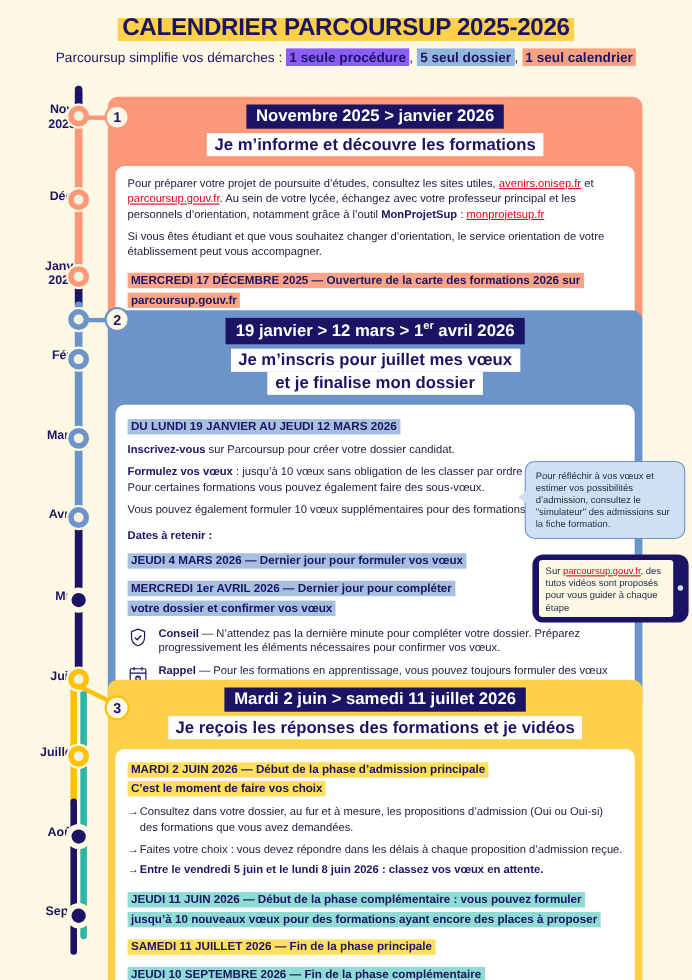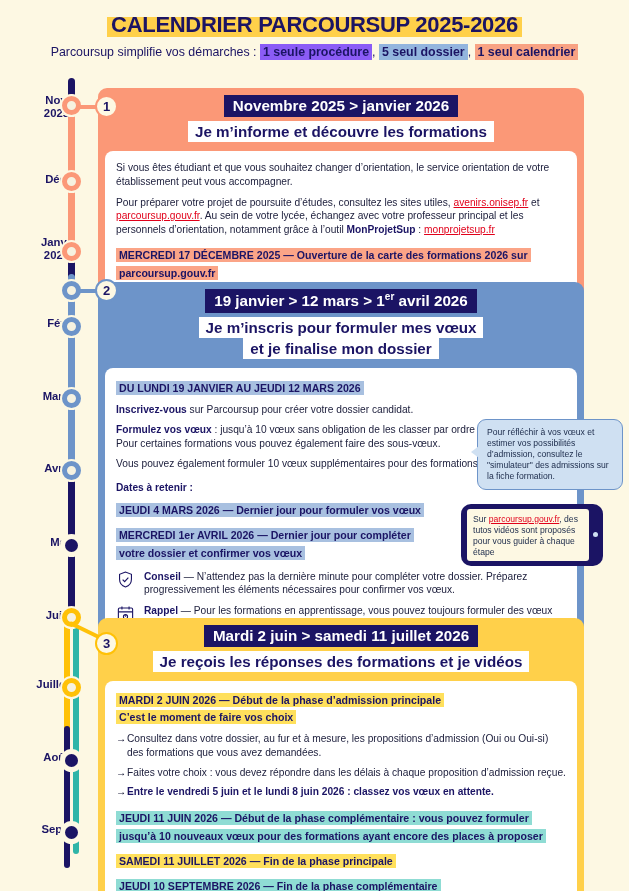--- a/index.html
+++ b/index.html
@@ -108,21 +108,21 @@
     position: absolute; left: 477px; top: 419px; width: 146px;
     background: #cfe0f2; border: 1.4px solid #6d94c9; border-radius: 9px;
     padding: 7px 9px; font-size: 8.6px; line-height: 11px; color: #1b2a4a;
   }
   .callout-bubble:after {
     content: ""; position: absolute; left: -7px; top: 26px;
     border-top: 6px solid transparent; border-bottom: 6px solid transparent;
     border-right: 8px solid #cfe0f2;
   }
   .callout-phone {
-    position: absolute; left: 461px; top: 504px; width: 142px; height: 62px;
+    position: absolute; left: 484px; top: 504px; width: 142px; height: 62px;
     background: #1b1464; border-radius: 10px; padding: 5px 14px 5px 6px;
   }
   .callout-phone .screen {
     background: #fdf8e3; border-radius: 3px; height: 100%;
     padding: 5px 6px; font-size: 8.6px; line-height: 11px; color: #1b2a4a;
   }
   .callout-phone .cam {
     position: absolute; right: 5px; top: 28px; width: 5px; height: 5px;
     border-radius: 50%; background: #cfe0f2;
   }
@@ -244,41 +244,41 @@
   </div>
 
   <div class="section" id="sec1">
     <div class="sec-head">
       <div class="sec-date">Novembre 2025 &gt; janvier 2026</div>
       <div class="sec-sub">
         <span>Je m’informe et découvre les formations</span>
       </div>
     </div>
     <div class="card">
-      <p>Si vous êtes étudiant et que vous souhaitez changer d’orientation, le service orientation de votre établissement peut vous accompagner.</p>
       <p>
         Pour préparer votre projet de poursuite d’études, consultez les sites utiles,
         <a class="lnk" href="#">avenirs.onisep.fr</a> et
         <a class="lnk" href="#">parcoursup.gouv.fr</a>. Au sein de votre lycée, échangez avec votre professeur principal et les personnels d’orientation, notamment grâce à l’outil
         <b>MonProjetSup</b> :
         <a class="lnk" href="#">monprojetsup.fr</a>
       </p>
+      <p>Si vous êtes étudiant et que vous souhaitez changer d’orientation, le service orientation de votre établissement peut vous accompagner.</p>
       <div class="bandline" style="margin-top:9px;margin-bottom:0;">
         <span class="band band-peach">MERCREDI 17 DÉCEMBRE 2025 — Ouverture de la carte des formations 2026 sur parcoursup.gouv.fr</span>
       </div>
     </div>
   </div>
 
   <div class="section" id="sec2">
     <div class="sec-head">
       <div class="sec-date">
         <span>19 janvier &gt; 12 mars &gt; 1</span><sup>er</sup><span> avril 2026</span>
       </div>
       <div class="sec-sub">
-        <span>Je m’inscris pour formuler mes vœux</span><br>
+        <span>Je m’inscris pour juillet mes vœux</span><br>
         <span>et je finalise mon dossier</span>
       </div>
     </div>
     <div class="card" style="padding-bottom:9px;">
       <div class="bandline">
         <span class="band band-blue">DU LUNDI 19 JANVIER AU JEUDI 12 MARS 2026</span>
       </div>
       <p>
         <b>Inscrivez-vous</b><span> sur Parcoursup pour créer votre dossier candidat.</span>
       </p>

